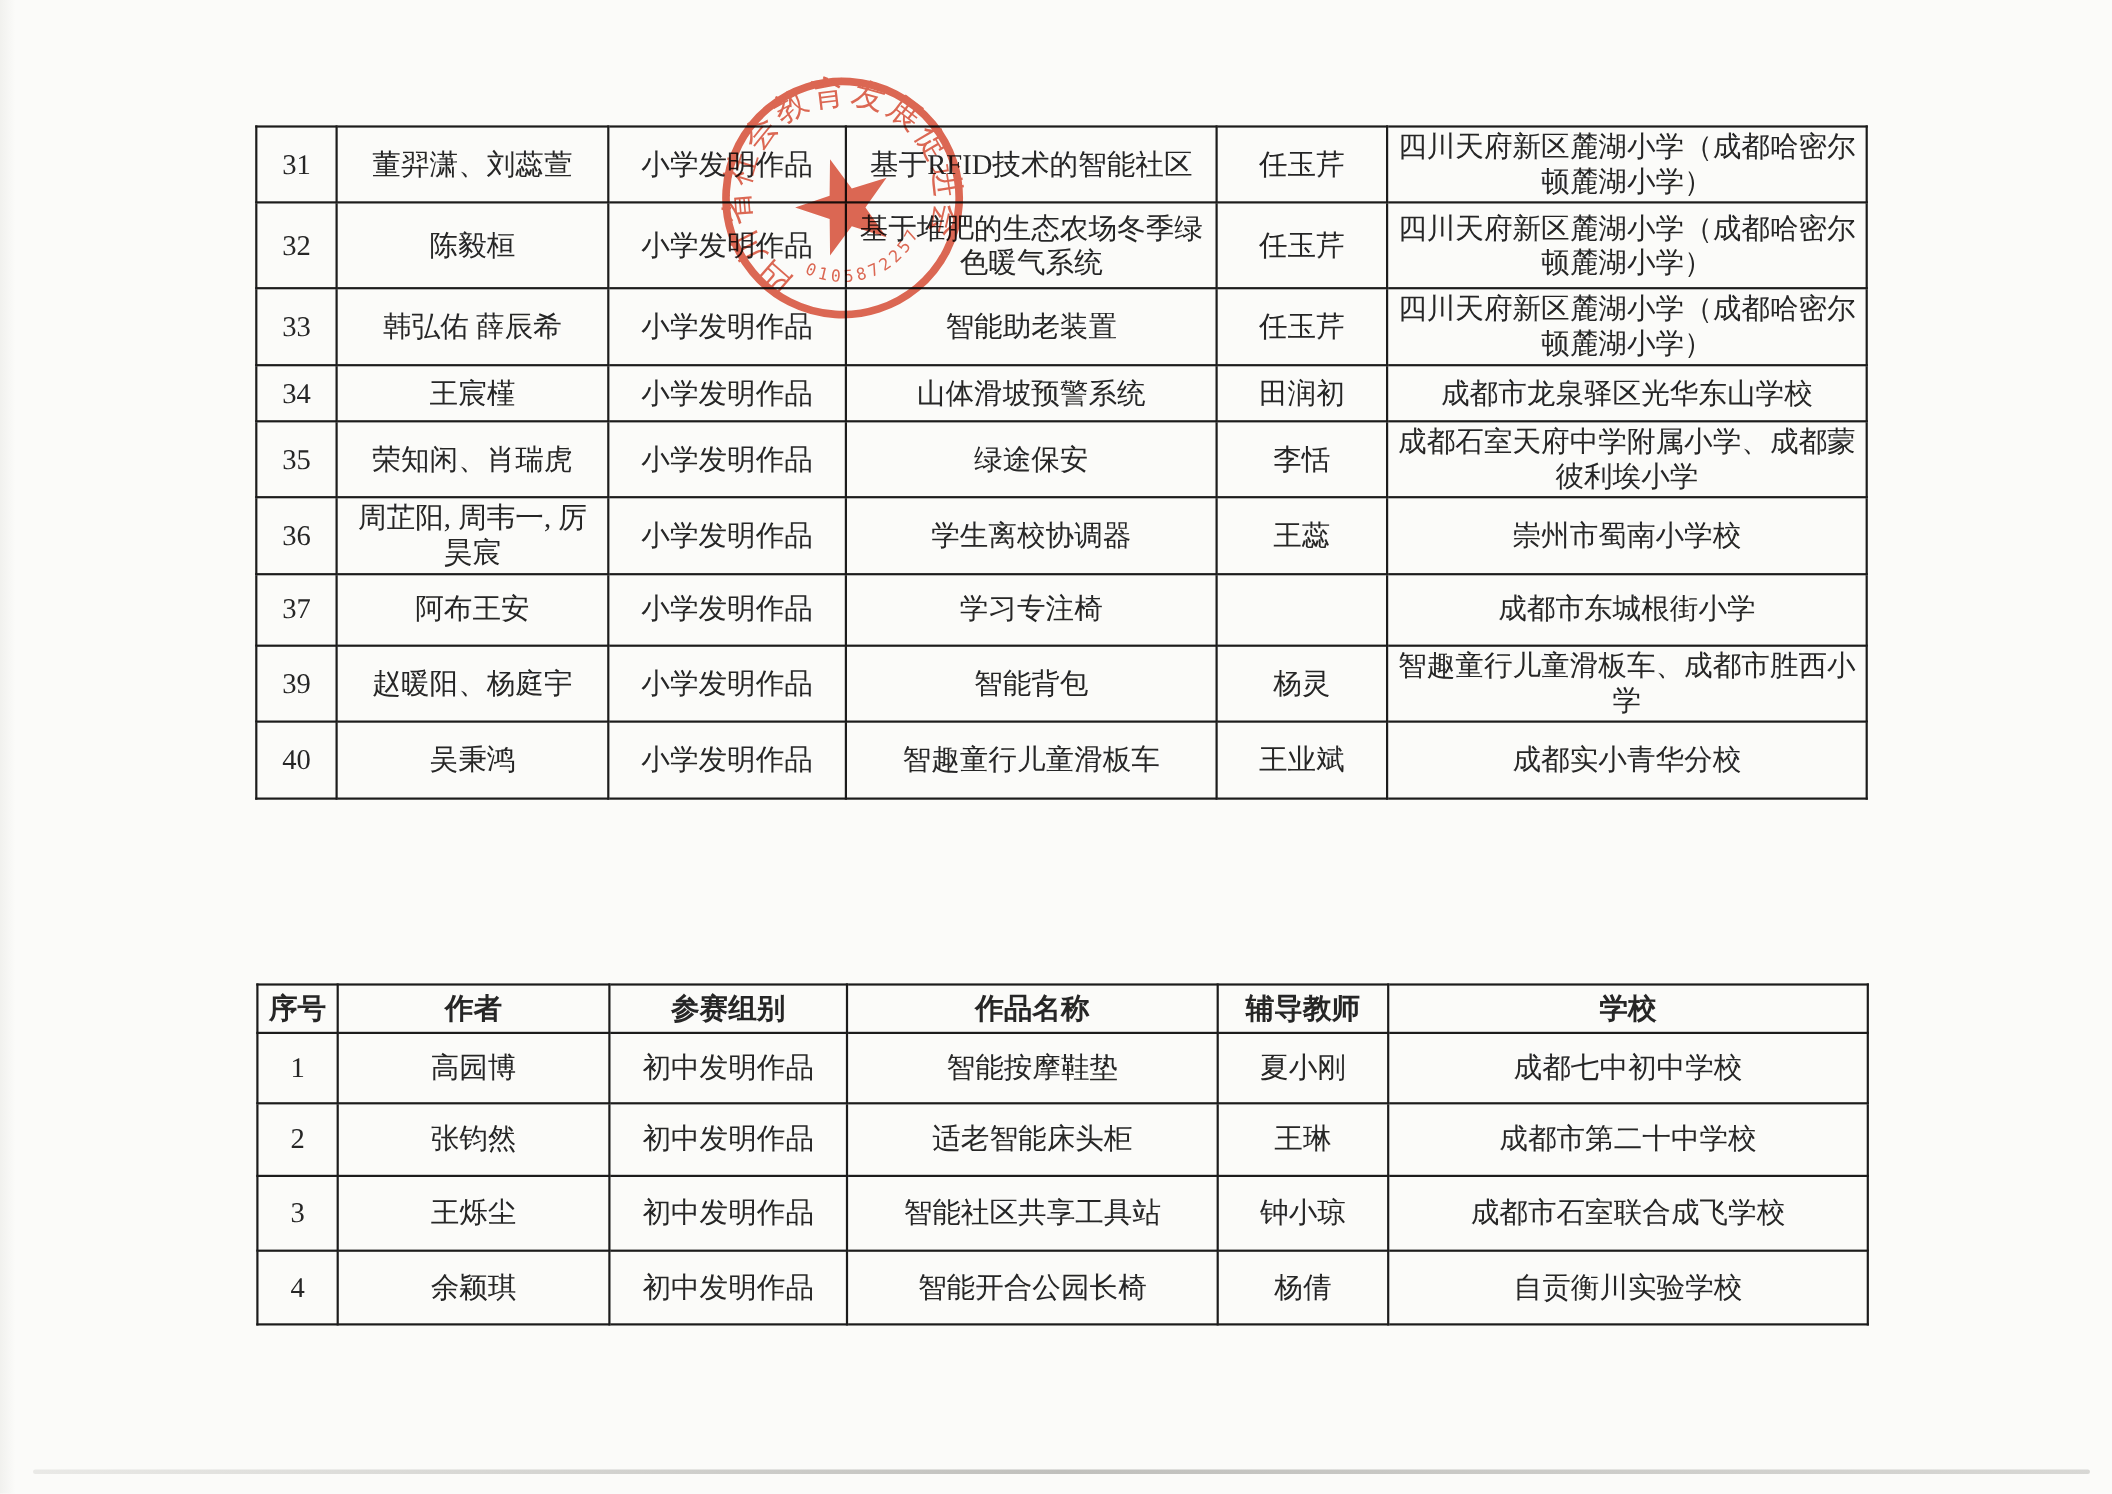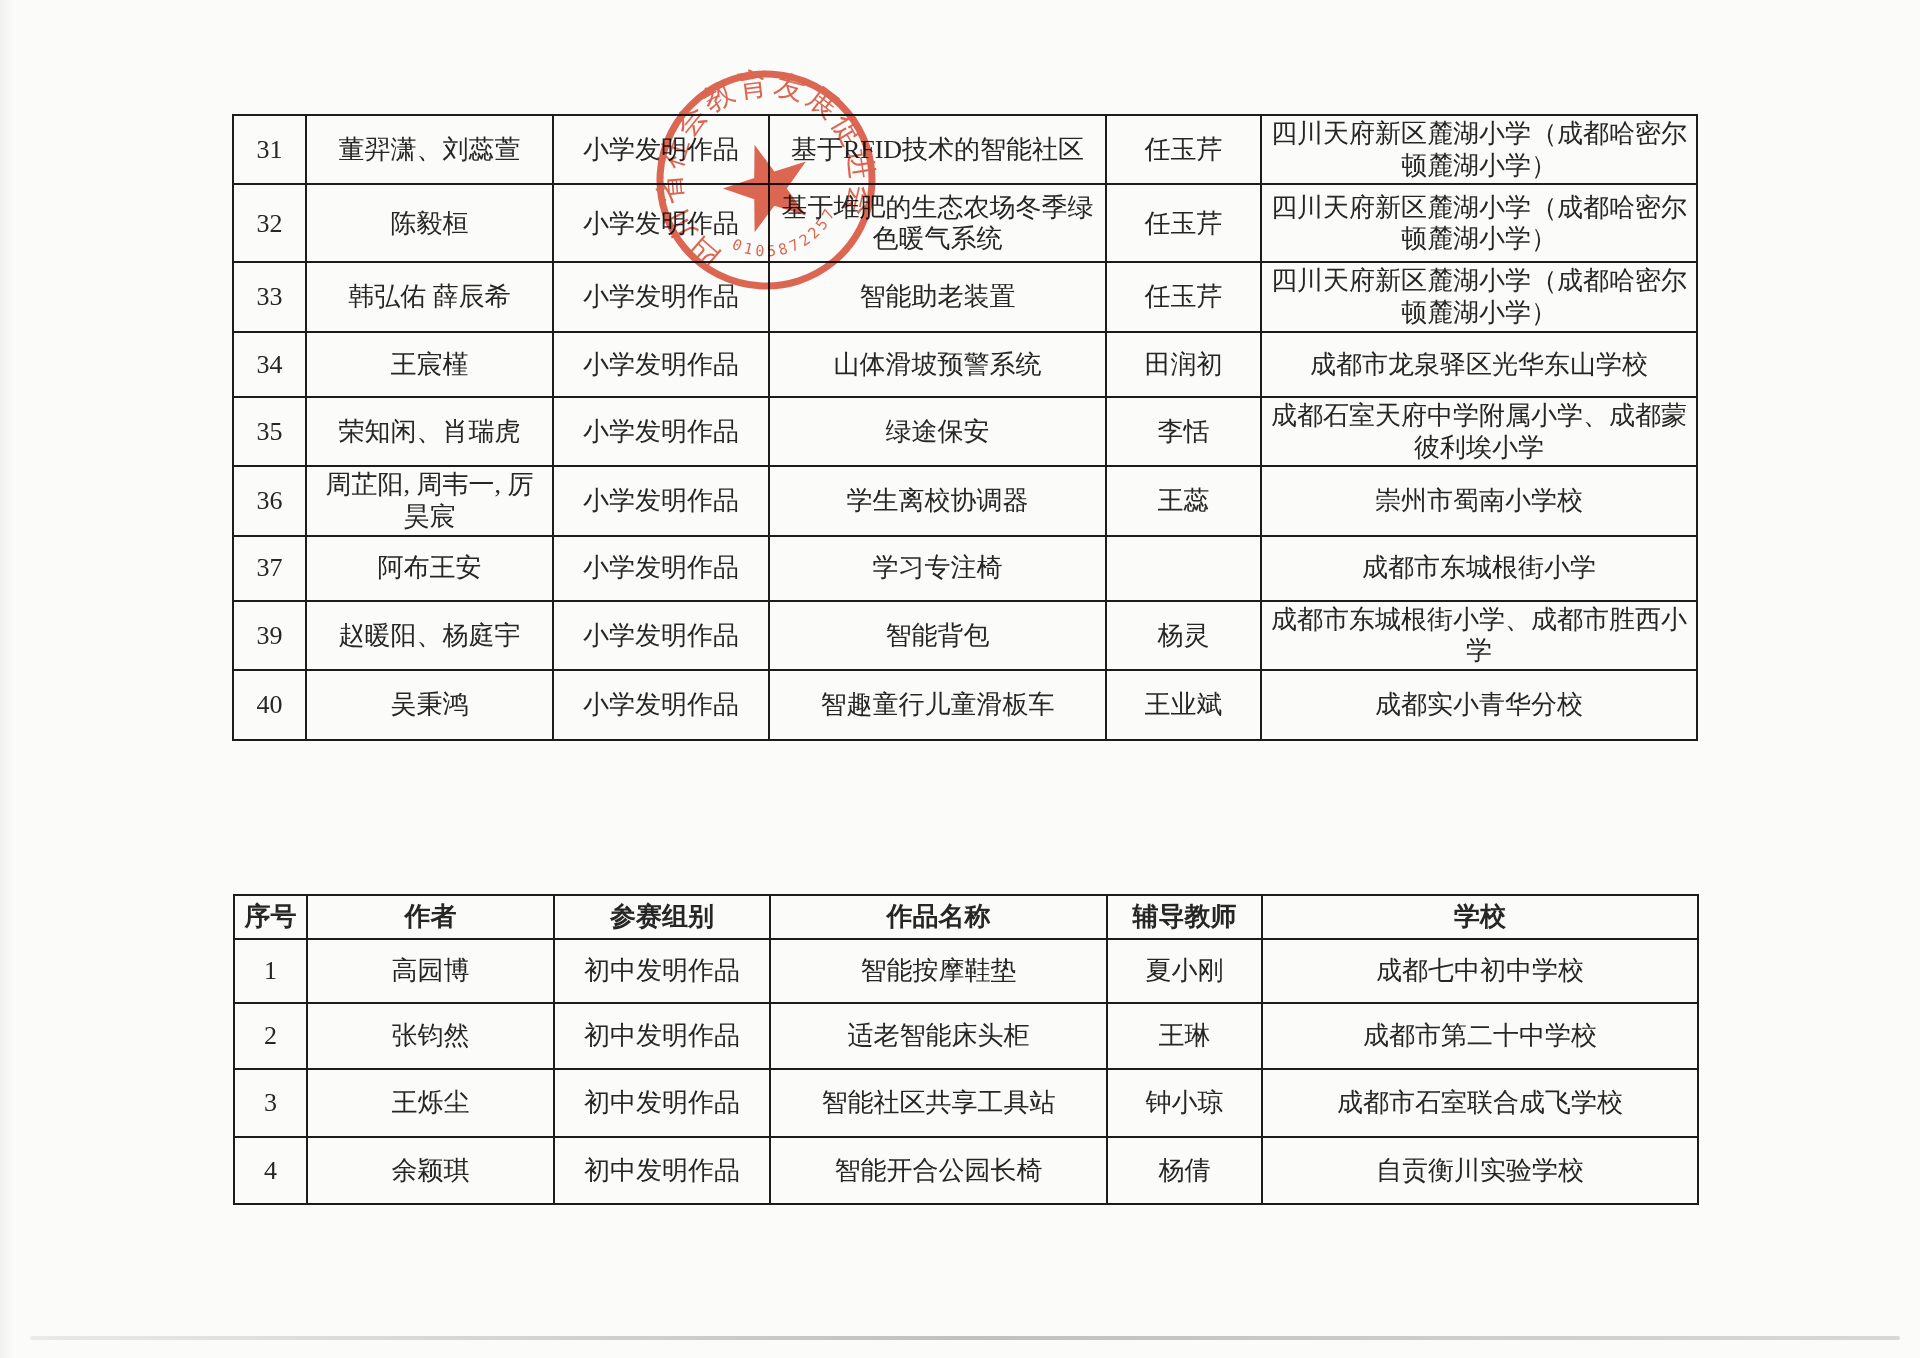--- a/index.html
+++ b/index.html
@@ -42,21 +42,21 @@
   col.c-no{width:73px;}
   col.c-author{width:247px;}
   col.c-group{width:216px;}
   col.c-work{width:337px;}
   col.c-teacher{width:155px;}
   col.c-school{width:436px;}
   
   #table1 tbody tr:nth-child(1){height:64px;}
   #table1 tbody tr:nth-child(2){height:78px;padding-left:28px;}
   #table1 tbody tr:nth-child(3){height:65px;}
-  #table1 tbody tr:nth-child(4){height:65px;}
+  #table1 tbody tr:nth-child(4){height:51px;}
   #table1 tbody tr:nth-child(5){height:69px;}
   #table1 tbody tr:nth-child(6){height:68px;}
   #table1 tbody tr:nth-child(7){height:65px;}
   #table1 tbody tr:nth-child(8){height:67px;}
   #table1 tbody tr:nth-child(9){height:70px;}
   #table1 tbody tr:nth-child(10){height:78px;}
   
   #table2 thead tr{height:44px;}
   #table2 tbody tr:nth-child(1){height:64px;}
   #table2 tbody tr:nth-child(2){height:66px;}
@@ -140,21 +140,21 @@
         <td>学习专注椅</td>
         <td></td>
         <td>成都市东城根街小学</td>
       </tr>
       <tr>
         <td>39</td>
         <td>赵暖阳、杨庭宇</td>
         <td>小学发明作品</td>
         <td>智能背包</td>
         <td>杨灵</td>
-        <td>成都市东城根街小学、成都市胜西小学</td>
+        <td>智趣童行儿童滑板车、成都市胜西小学</td>
       </tr>
       <tr>
         <td>40</td>
         <td>吴秉鸿</td>
         <td>小学发明作品</td>
         <td>智趣童行儿童滑板车</td>
         <td>王业斌</td>
         <td>成都实小青华分校</td>
       </tr>
     </tbody>

